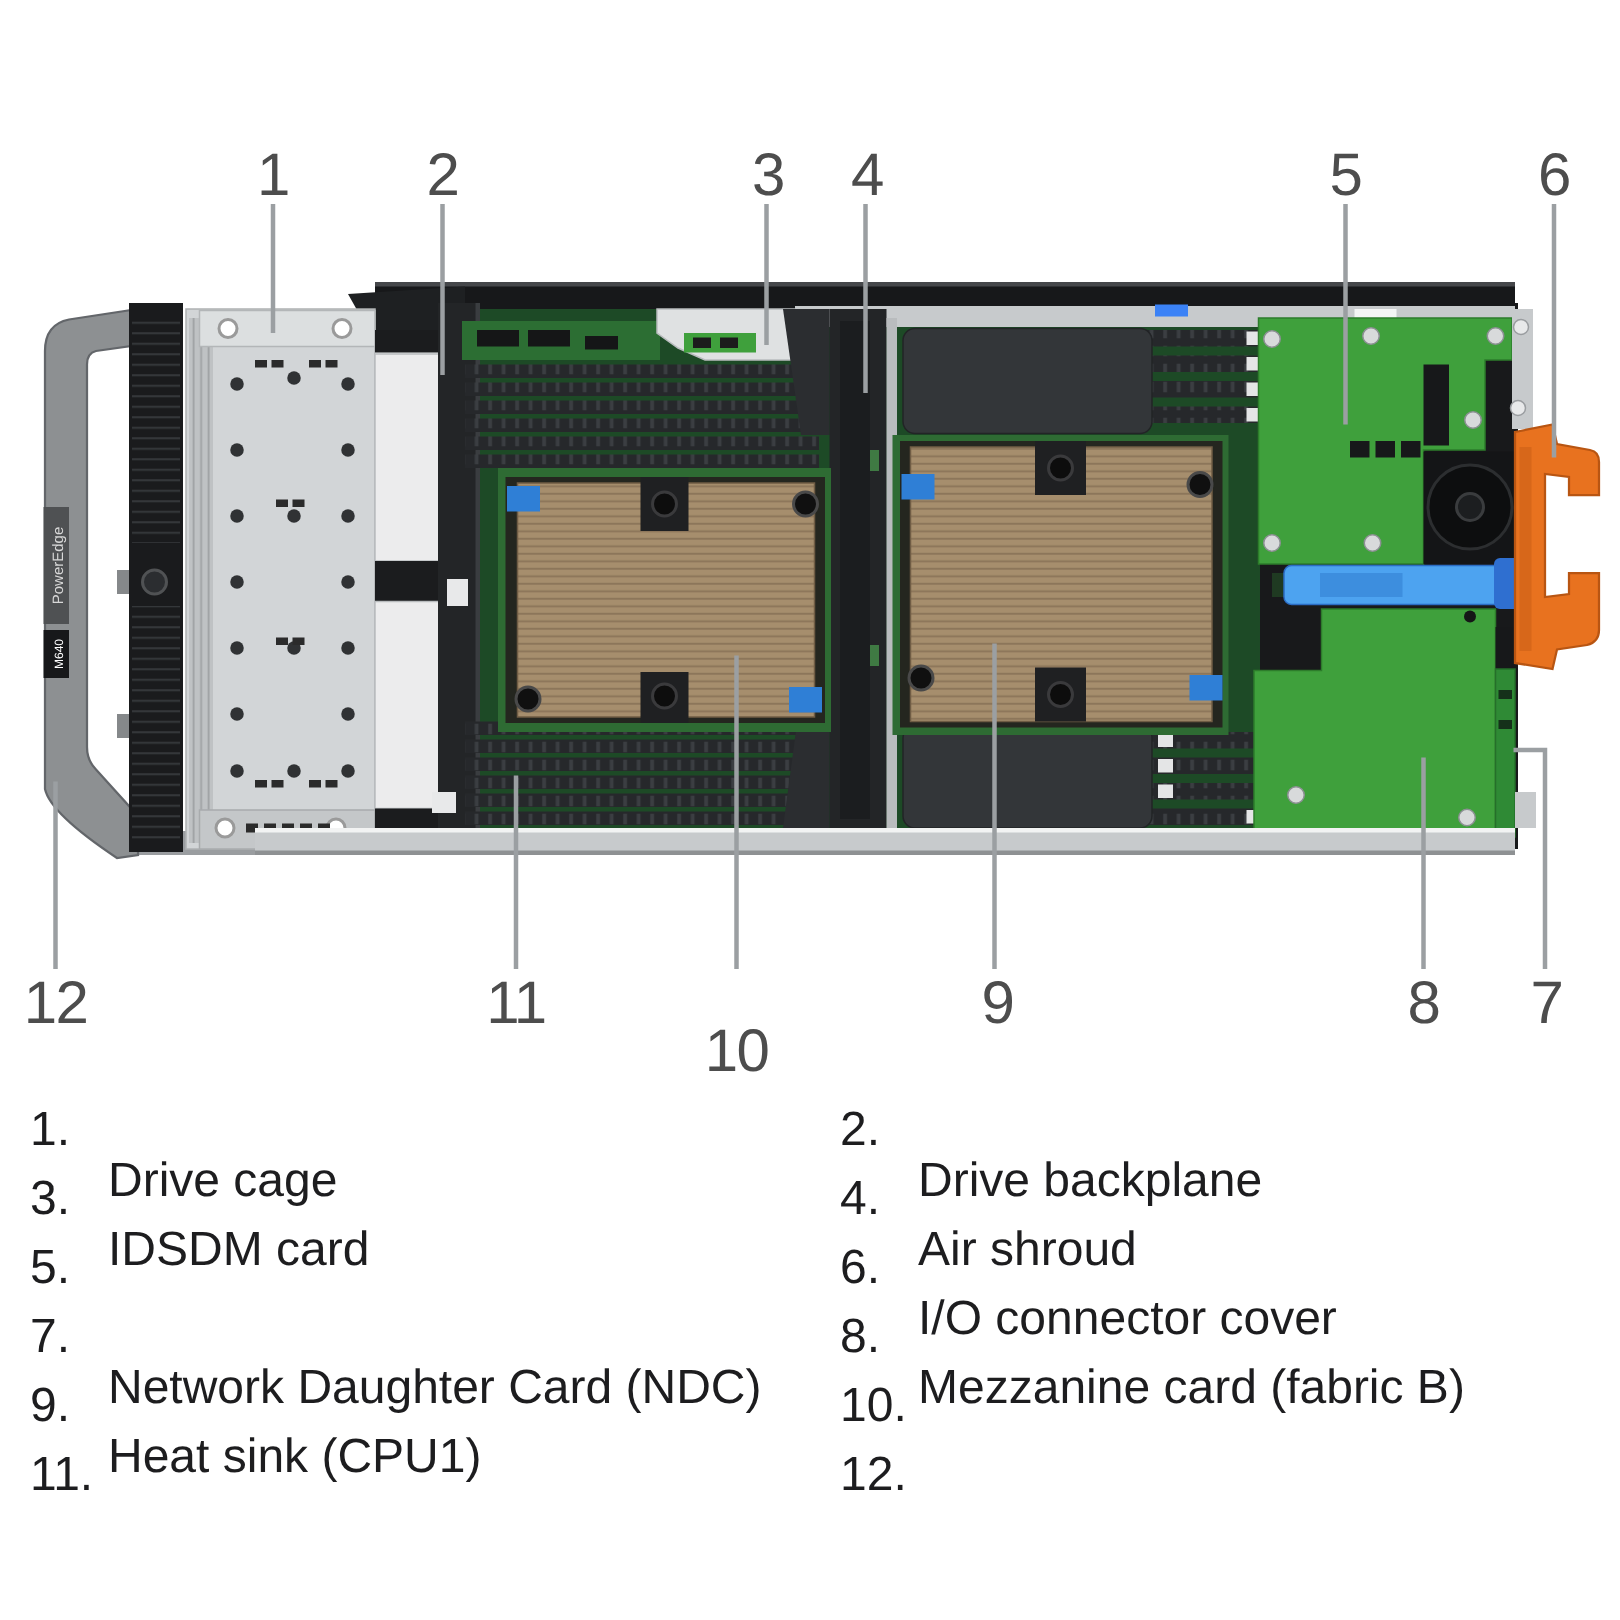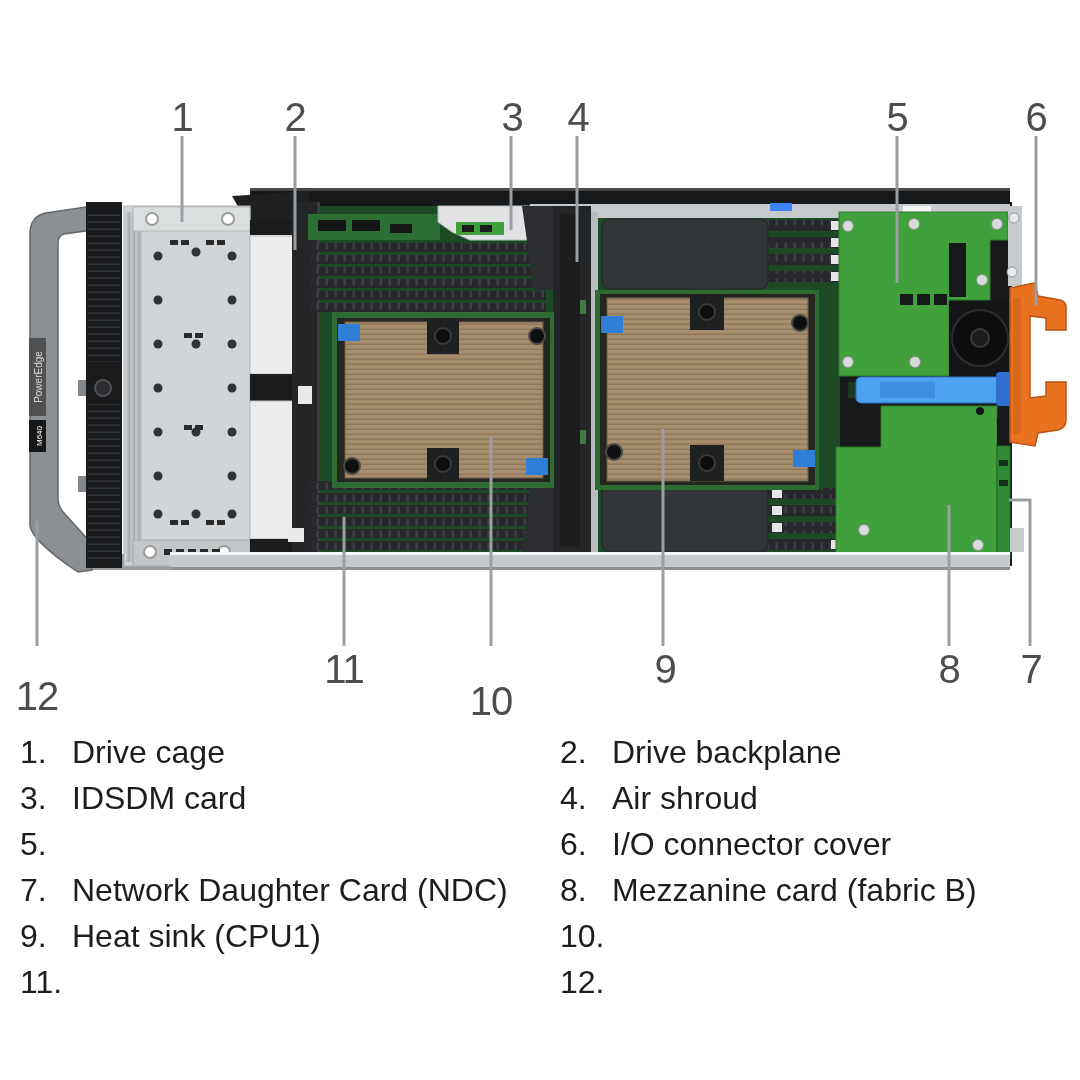--- a/index.html
+++ b/index.html
@@ -5,21 +5,21 @@
   html,body{margin:0;padding:0;background:#ffffff;}
   .stage{position:relative;width:1080px;height:1080px;background:#ffffff;overflow:hidden;
          font-family:"Liberation Sans", sans-serif;}
   .fig-svg{position:absolute;left:0;top:0;}
   .co{position:absolute;width:70px;text-align:center;font-size:40px;line-height:1.05;
       color:#4d4d4d;letter-spacing:-1px;}
   .legend{position:absolute;left:0;top:731px;width:1080px;}
   .legend .row{display:flex;height:46px;align-items:flex-start;}
   .legend .cell{display:flex;width:550px;font-size:32px;color:#1d1d1f;line-height:42px;}
   .cell .num{display:inline-block;width:52px;margin-left:20px;}
-  .cell .lbl{display:inline-block;white-space:nowrap;}
+  .cell .lbl{display:inline-block;white-space:nowrap;margin-top:34px;}
 </style>
 </head>
 <body>
 
 <div class="stage">
 
 <svg class="fig-svg" width="1080" height="700" viewBox="0 0 1080 700">
   <defs>
     <pattern id="fins" width="6" height="5" patternUnits="userSpaceOnUse">
       <rect width="6" height="5" fill="#a68e6d"></rect>
@@ -315,21 +315,21 @@
 <div class="co" style="left:260px;top:96px;">2</div>
 <div class="co" style="left:477px;top:96px;">3</div>
 <div class="co" style="left:543px;top:96px;">4</div>
 <div class="co" style="left:862px;top:96px;">5</div>
 <div class="co" style="left:1001px;top:96px;">6</div>
 <div class="co" style="left:996px;top:648px;">7</div>
 <div class="co" style="left:914px;top:648px;">8</div>
 <div class="co" style="left:630px;top:648px;">9</div>
 <div class="co" style="left:456px;top:680px;">10</div>
 <div class="co" style="left:309px;top:648px;">11</div>
-<div class="co" style="left:2px;top:648px;margin-top:27px;">12</div>
+<div class="co" style="left:2px;top:648px;">12</div>
 
 <div class="legend">
   <div class="row">
     <div class="cell">
       <span class="num">1.</span>
       <span class="lbl">Drive cage</span>
     </div>
     <div class="cell">
       <span class="num">2.</span>
       <span class="lbl">Drive backplane</span>

